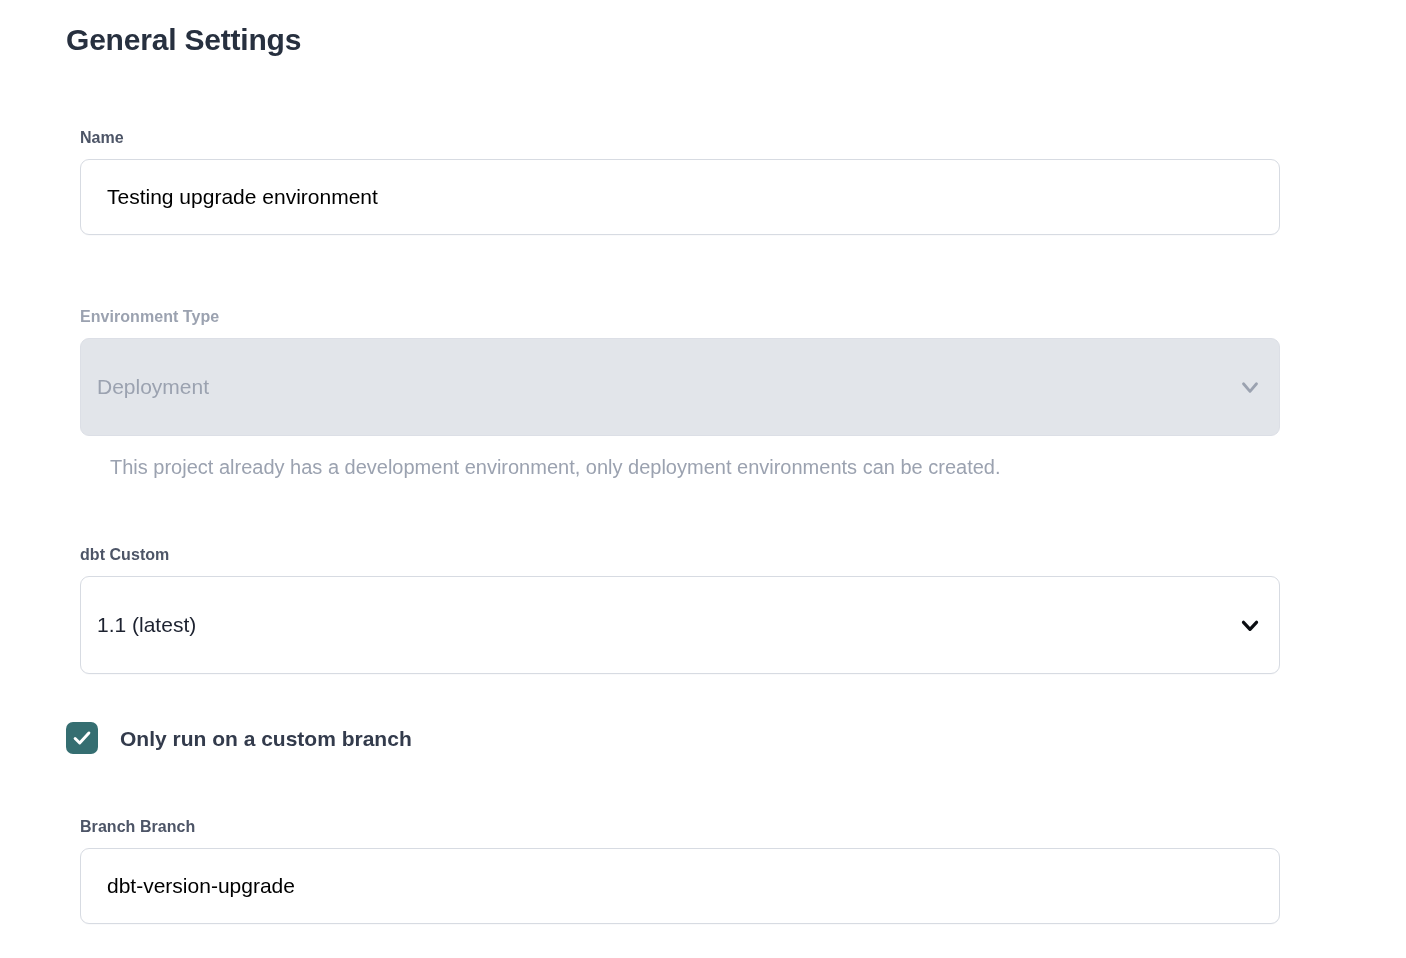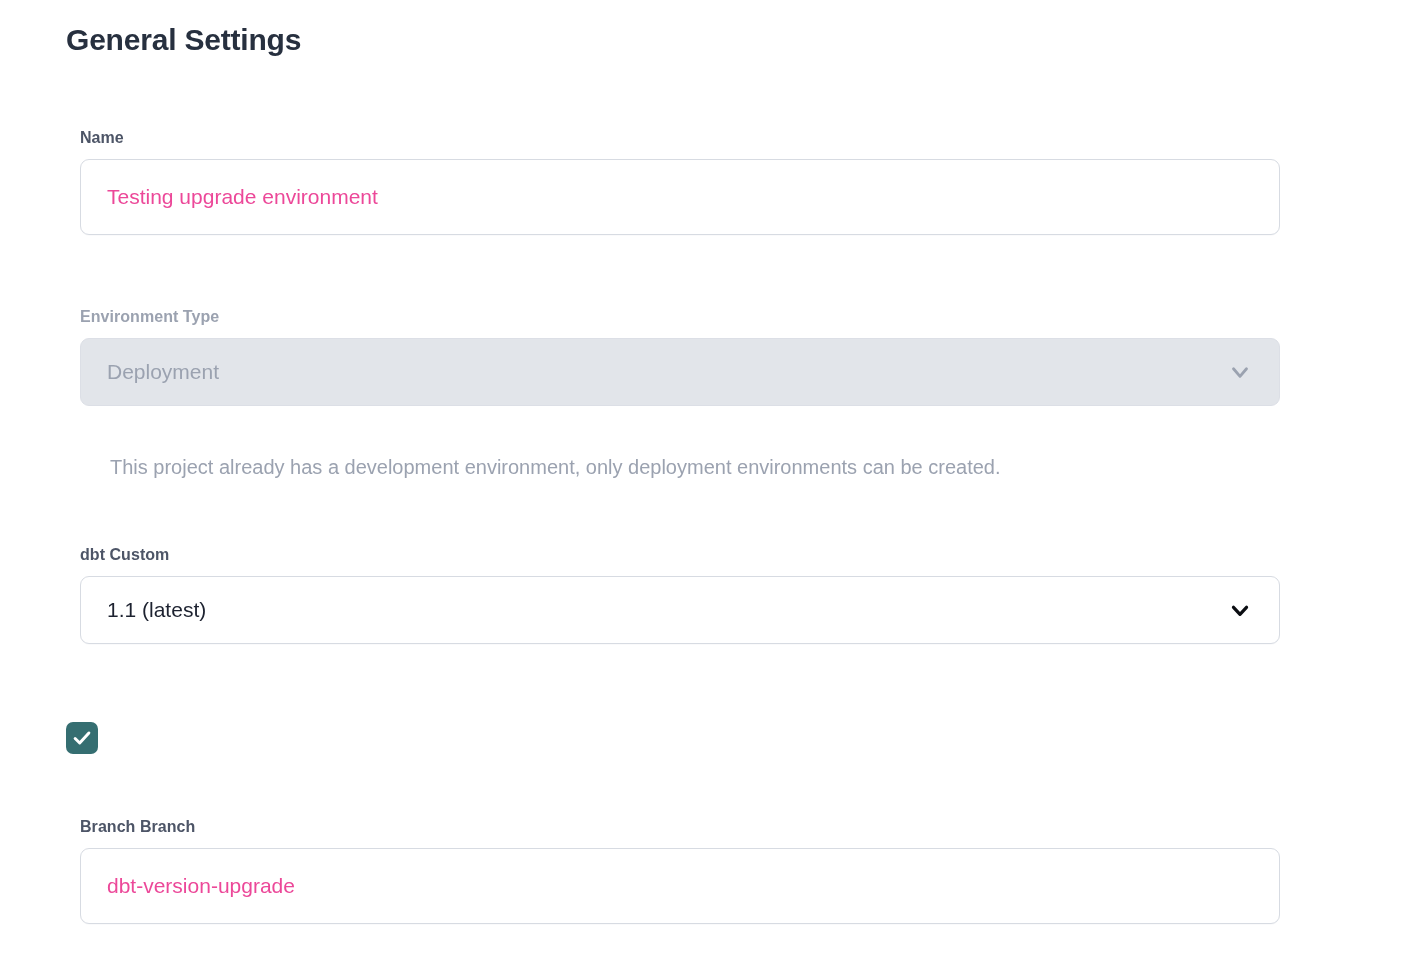--- a/index.html
+++ b/index.html
@@ -48,32 +48,32 @@
   .text-input {
     width: 1200px;
     height: 76px;
     border: 1px solid #d7dbe2;
     border-radius: 9px;
     background: #ffffff;
     display: flex;
     align-items: center;
     padding: 0 26px;
     font-size: 21px;
-    color: #ec4899;
+    color: #000000;
     box-shadow: 0 1px 0 rgba(16,24,40,0.02);
   }
 
   .select-box {
     width: 1200px;
-    height: 68px;
+    height: 98px;
     border-radius: 9px;
     display: flex;
     align-items: center;
     justify-content: space-between;
-    padding: 0 26px;
+    padding: 0 16px;
     font-size: 21px;
   }
   .select-box.enabled {
     background: #ffffff;
     border: 1px solid #d7dbe2;
     color: #1d2230;
     box-shadow: 0 1px 0 rgba(16,24,40,0.02);
     gap: 38px;
   }
   .select-box.disabled {
@@ -158,20 +158,21 @@
       </span>
     </div>
   </div>
 
   <div class="check-row" style="top:722px;">
     <span class="checkbox">
       <svg width="22" height="22" viewBox="0 0 24 24" fill="none" stroke="#ffffff" stroke-width="3.2" stroke-linecap="round" stroke-linejoin="round">
         <polyline points="4.5 12.5 9.5 17.5 19.5 6.5"></polyline>
       </svg>
     </span>
+    <span class="check-label">Only run on a custom branch</span>
   </div>
 
   <div class="field" style="top:817px;">
     <div class="field-label">Branch Branch</div>
     <div class="text-input" placeholder="Custom Branch">dbt-version-upgrade</div>
   </div>
 
 </div>
 
 </body></html>

